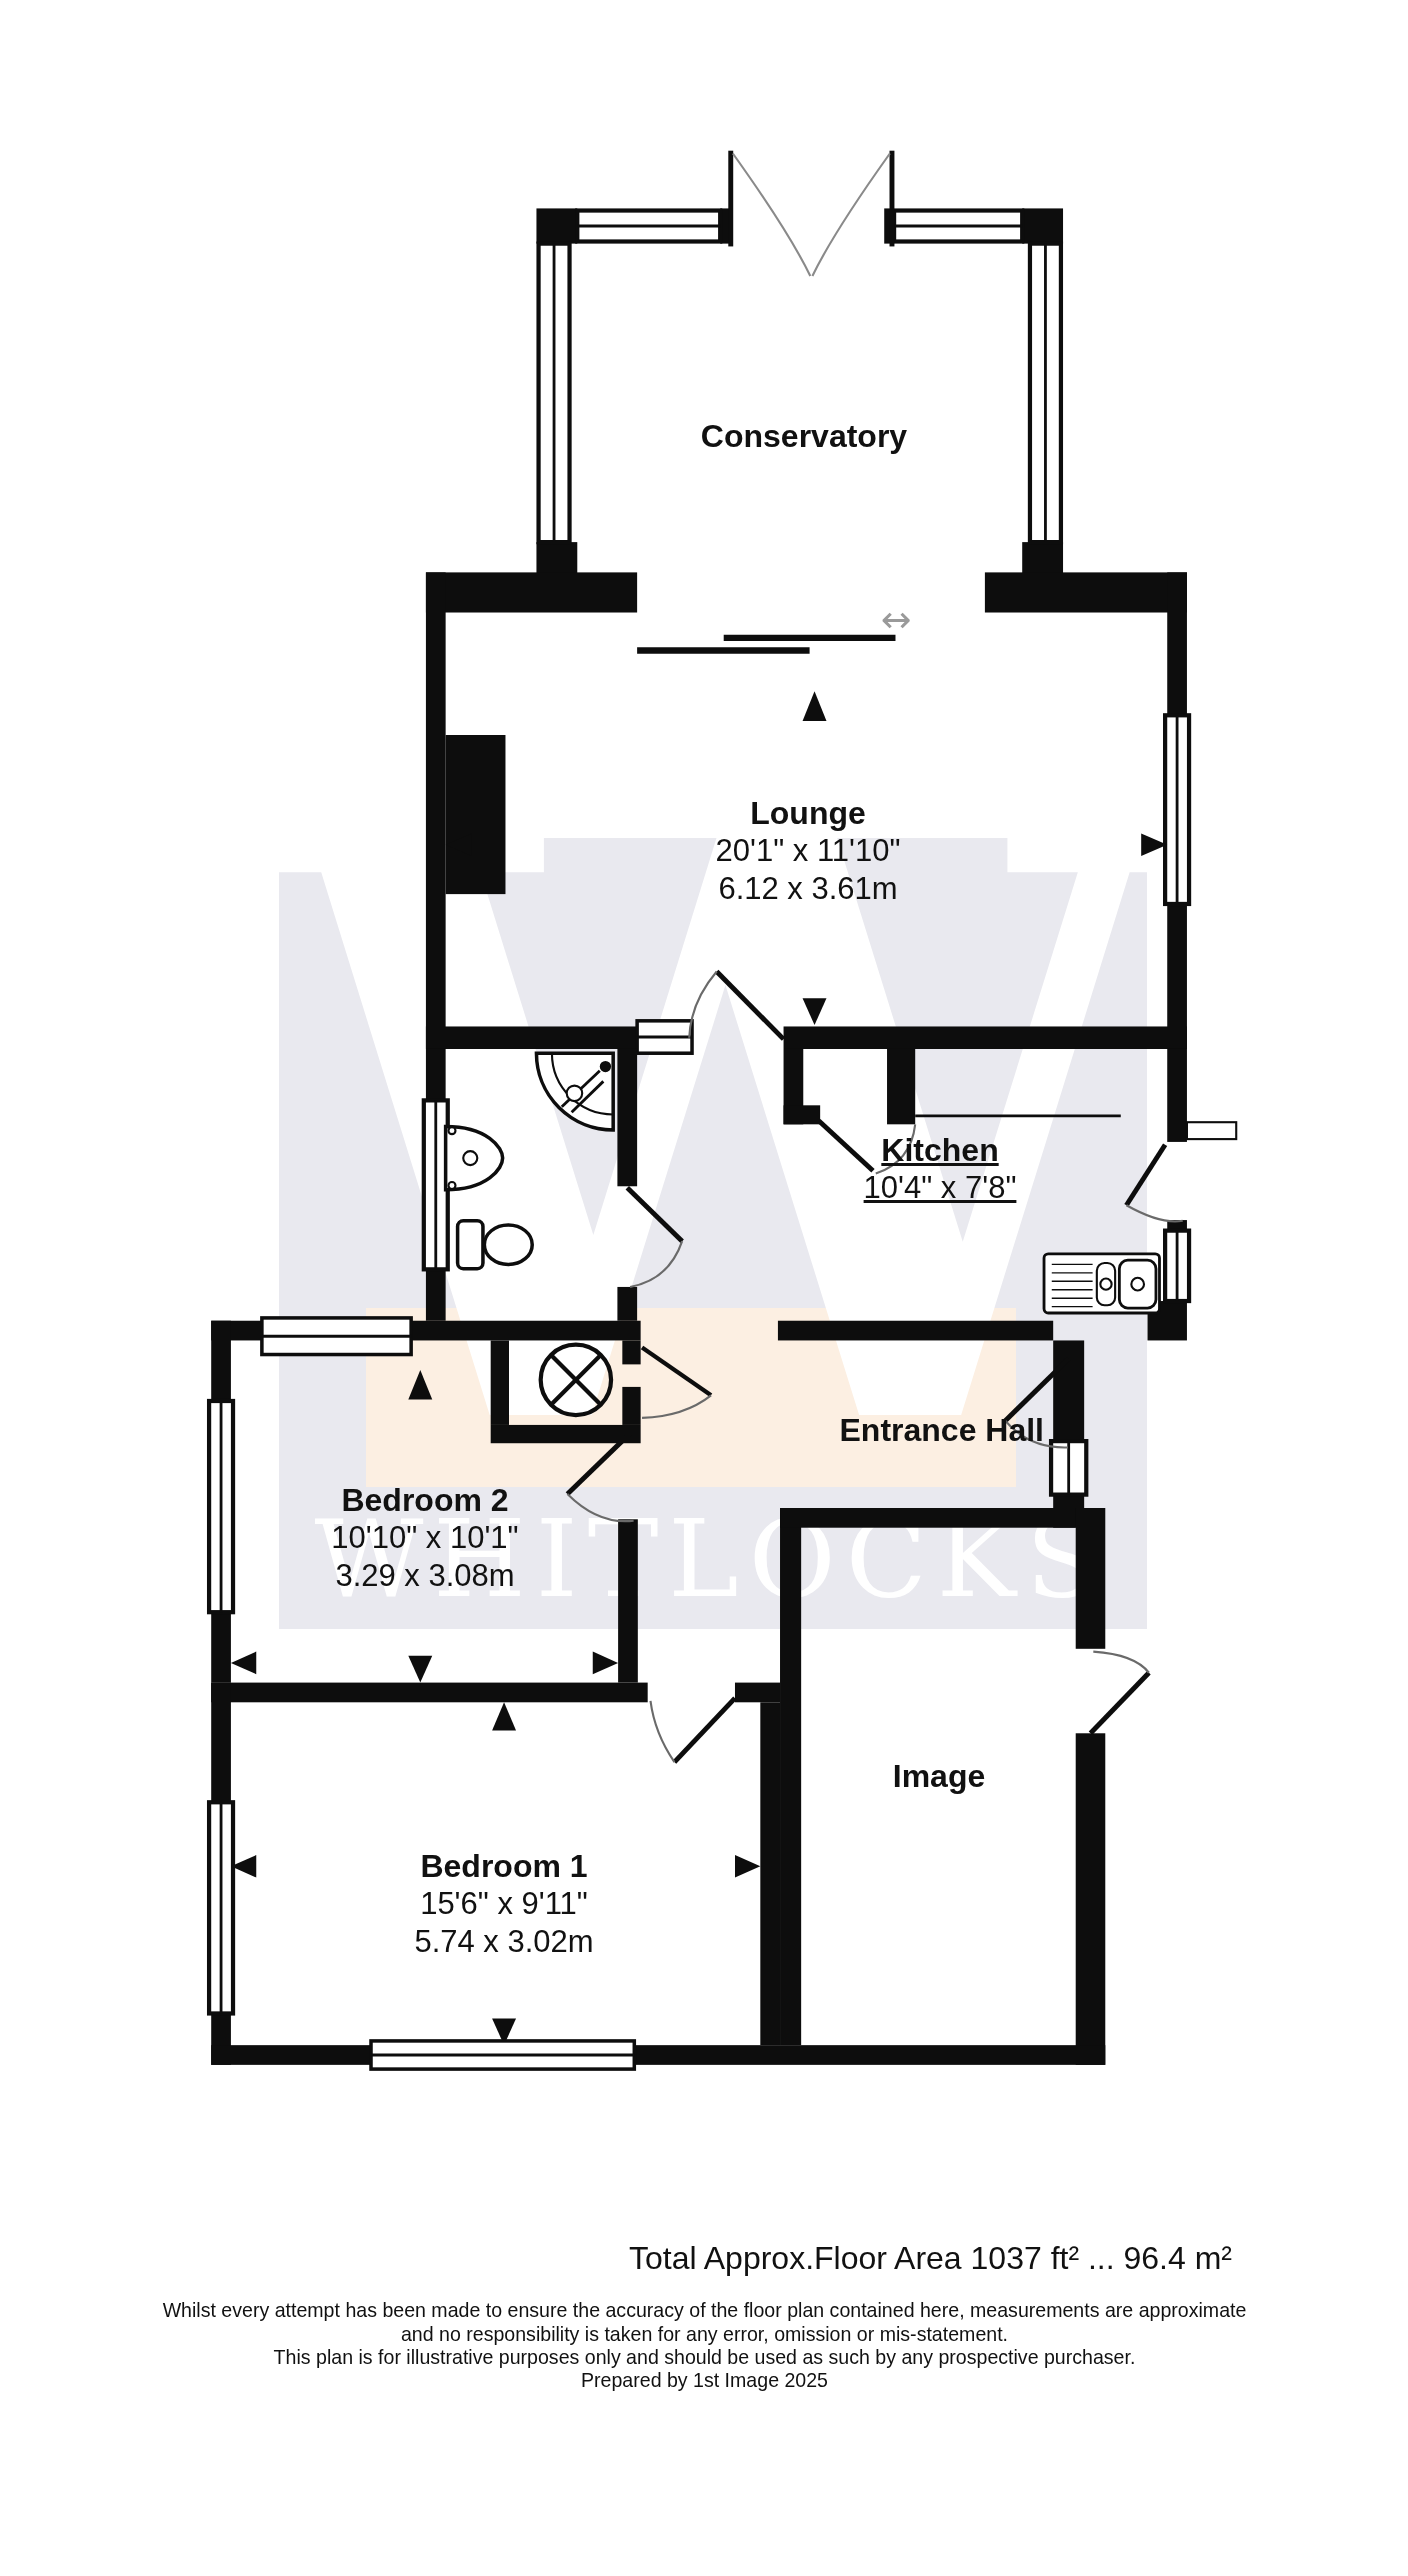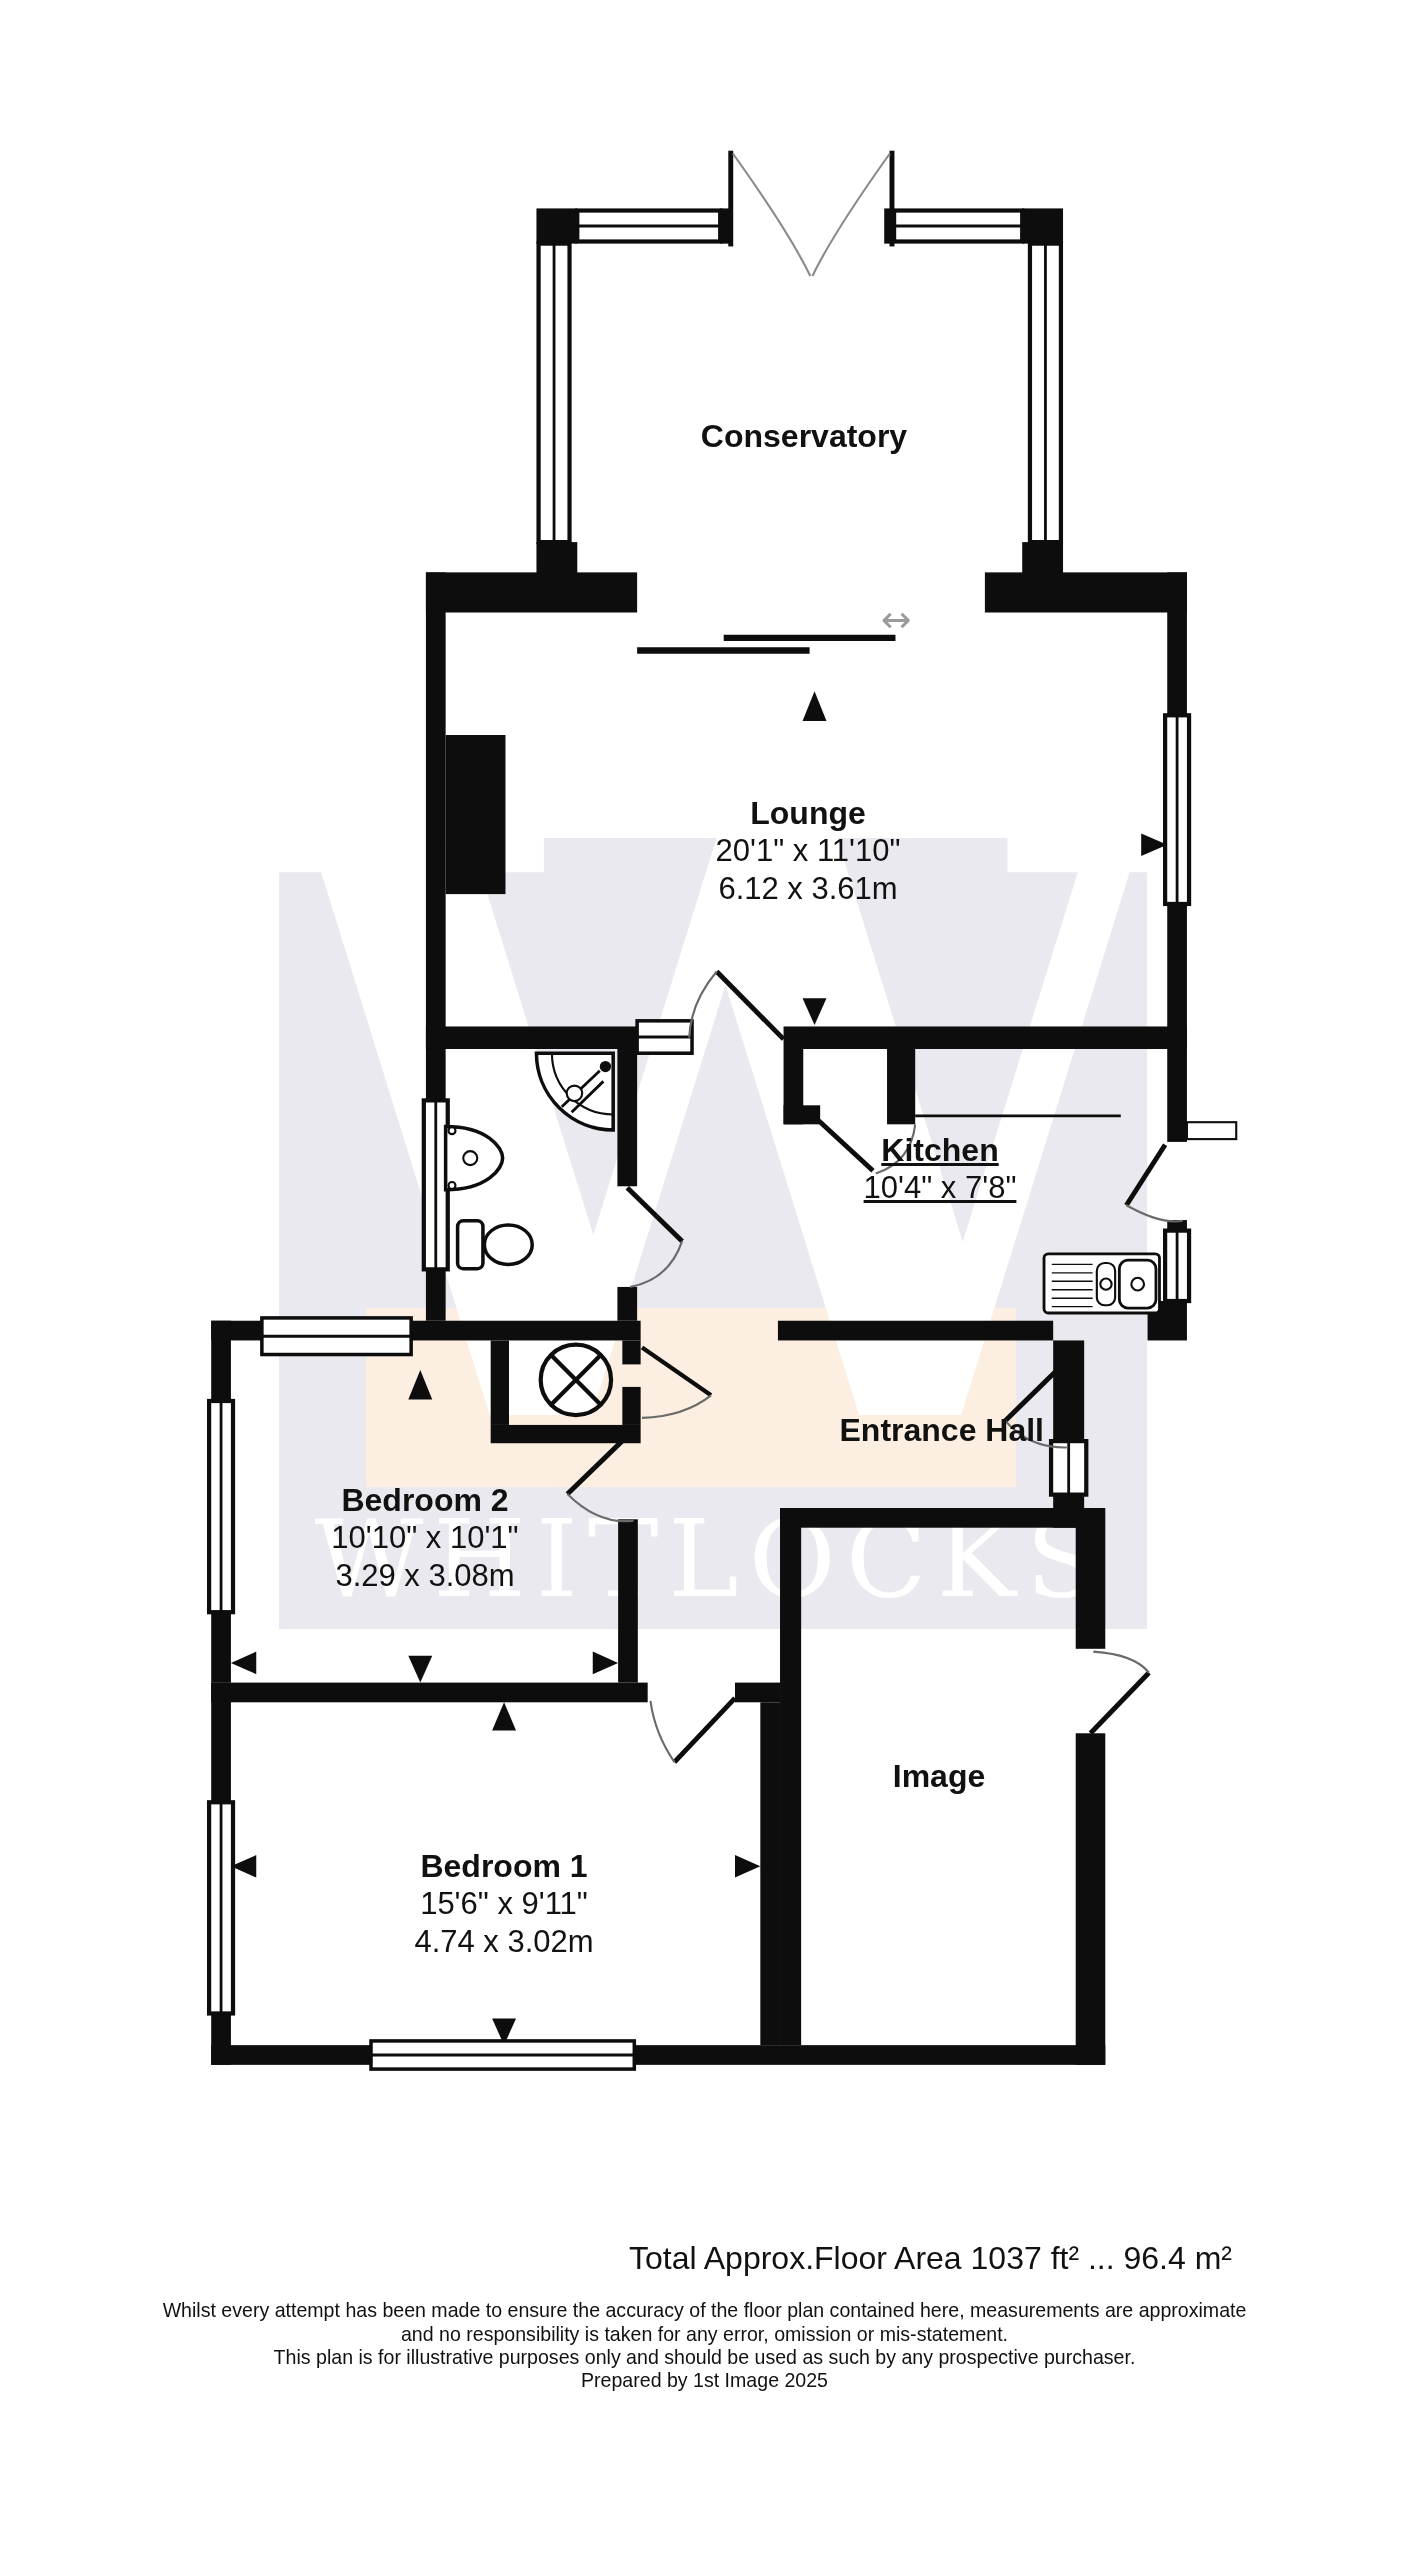--- a/index.html
+++ b/index.html
@@ -306,21 +306,21 @@
     <div class="room-dim">3.29 x 3.08m</div>
   </div>
 
   <div class="abs room-label" style="left:728px;top:1757px;">
     <div class="room-name">Image</div>
   </div>
 
   <div class="abs room-label" style="left:293px;top:1847px;">
     <div class="room-name">Bedroom 1</div>
     <div class="room-dim">15'6" x 9'11"</div>
-    <div class="room-dim">4.74 x 3.02m</div>
+    <div class="room-dim">5.74 x 3.02m</div>
   </div>
 
   <div class="abs" id="total-area">Total Approx.Floor Area 1037 ft² ... 96.4 m²</div>
   <div class="abs disc" style="top:2299px;">Whilst every attempt has been made to ensure the accuracy of the floor plan contained here, measurements are approximate</div>
   <div class="abs disc" style="top:2323px;">and no responsibility is taken for any error, omission or mis-statement.</div>
   <div class="abs disc" style="top:2346px;">This plan is for illustrative purposes only and should be used as such by any prospective purchaser.</div>
   <div class="abs disc" style="top:2369px;">Prepared by 1st Image 2025</div>
 
 </div>
 

